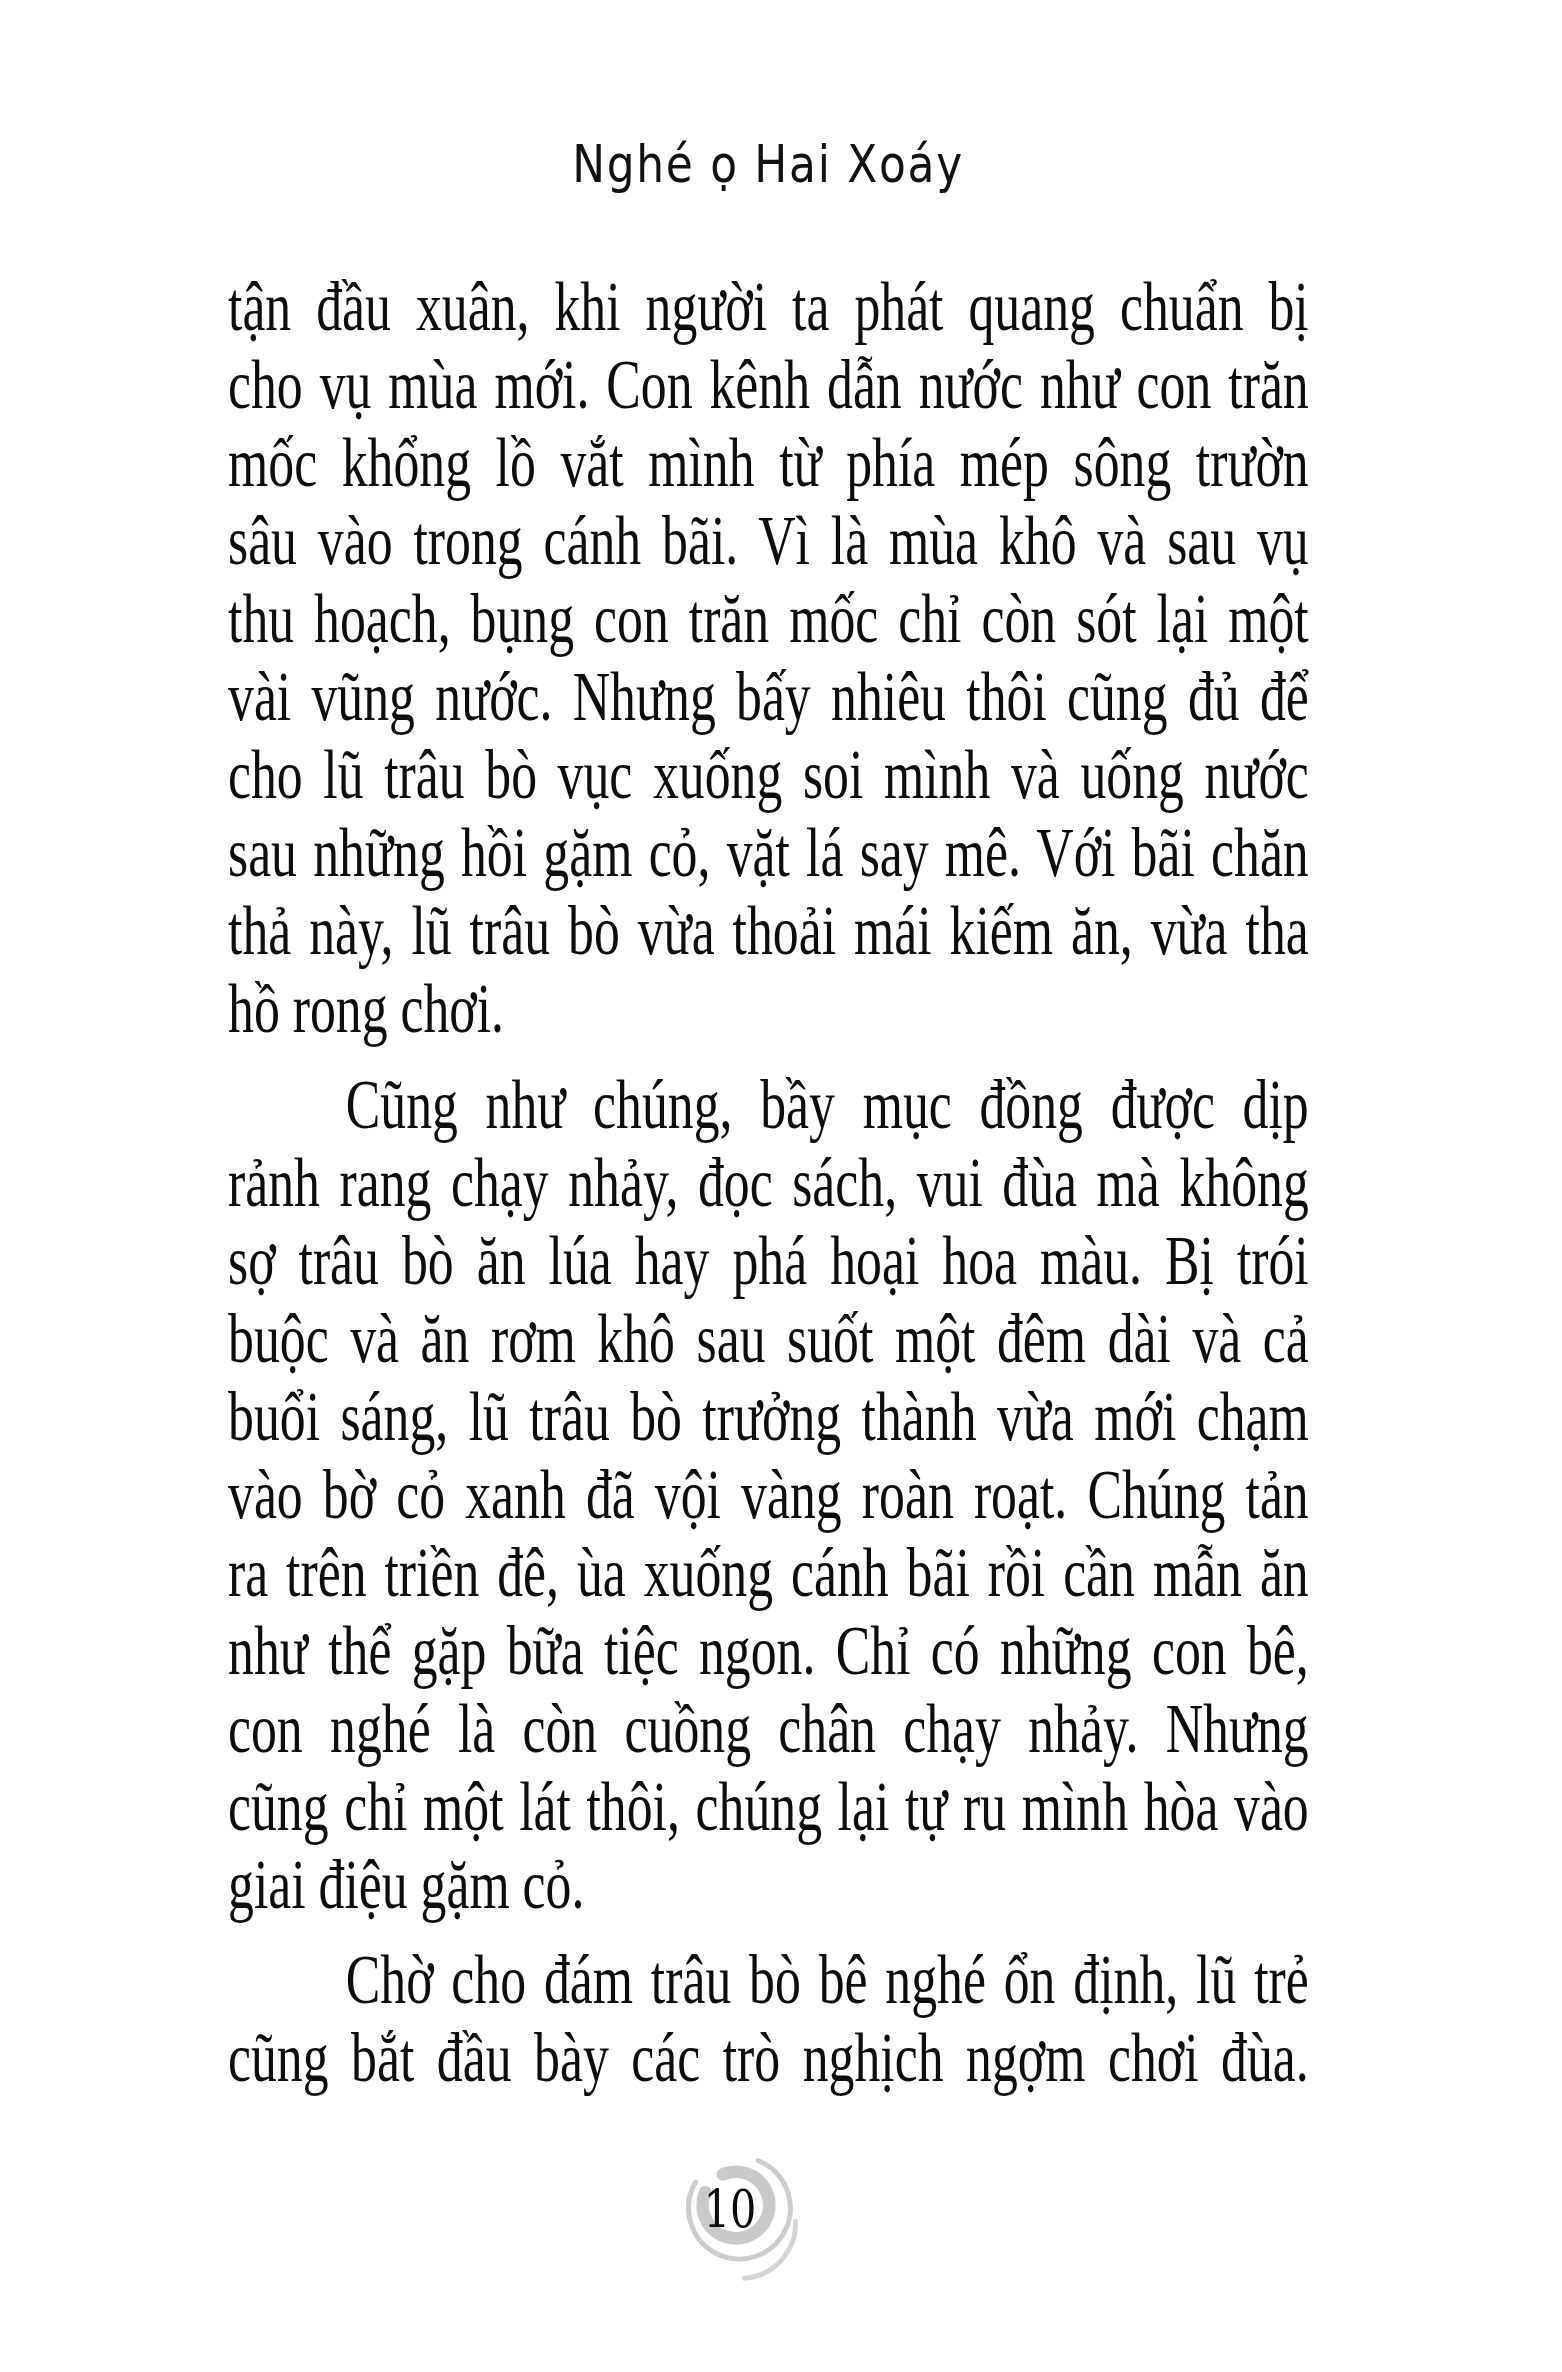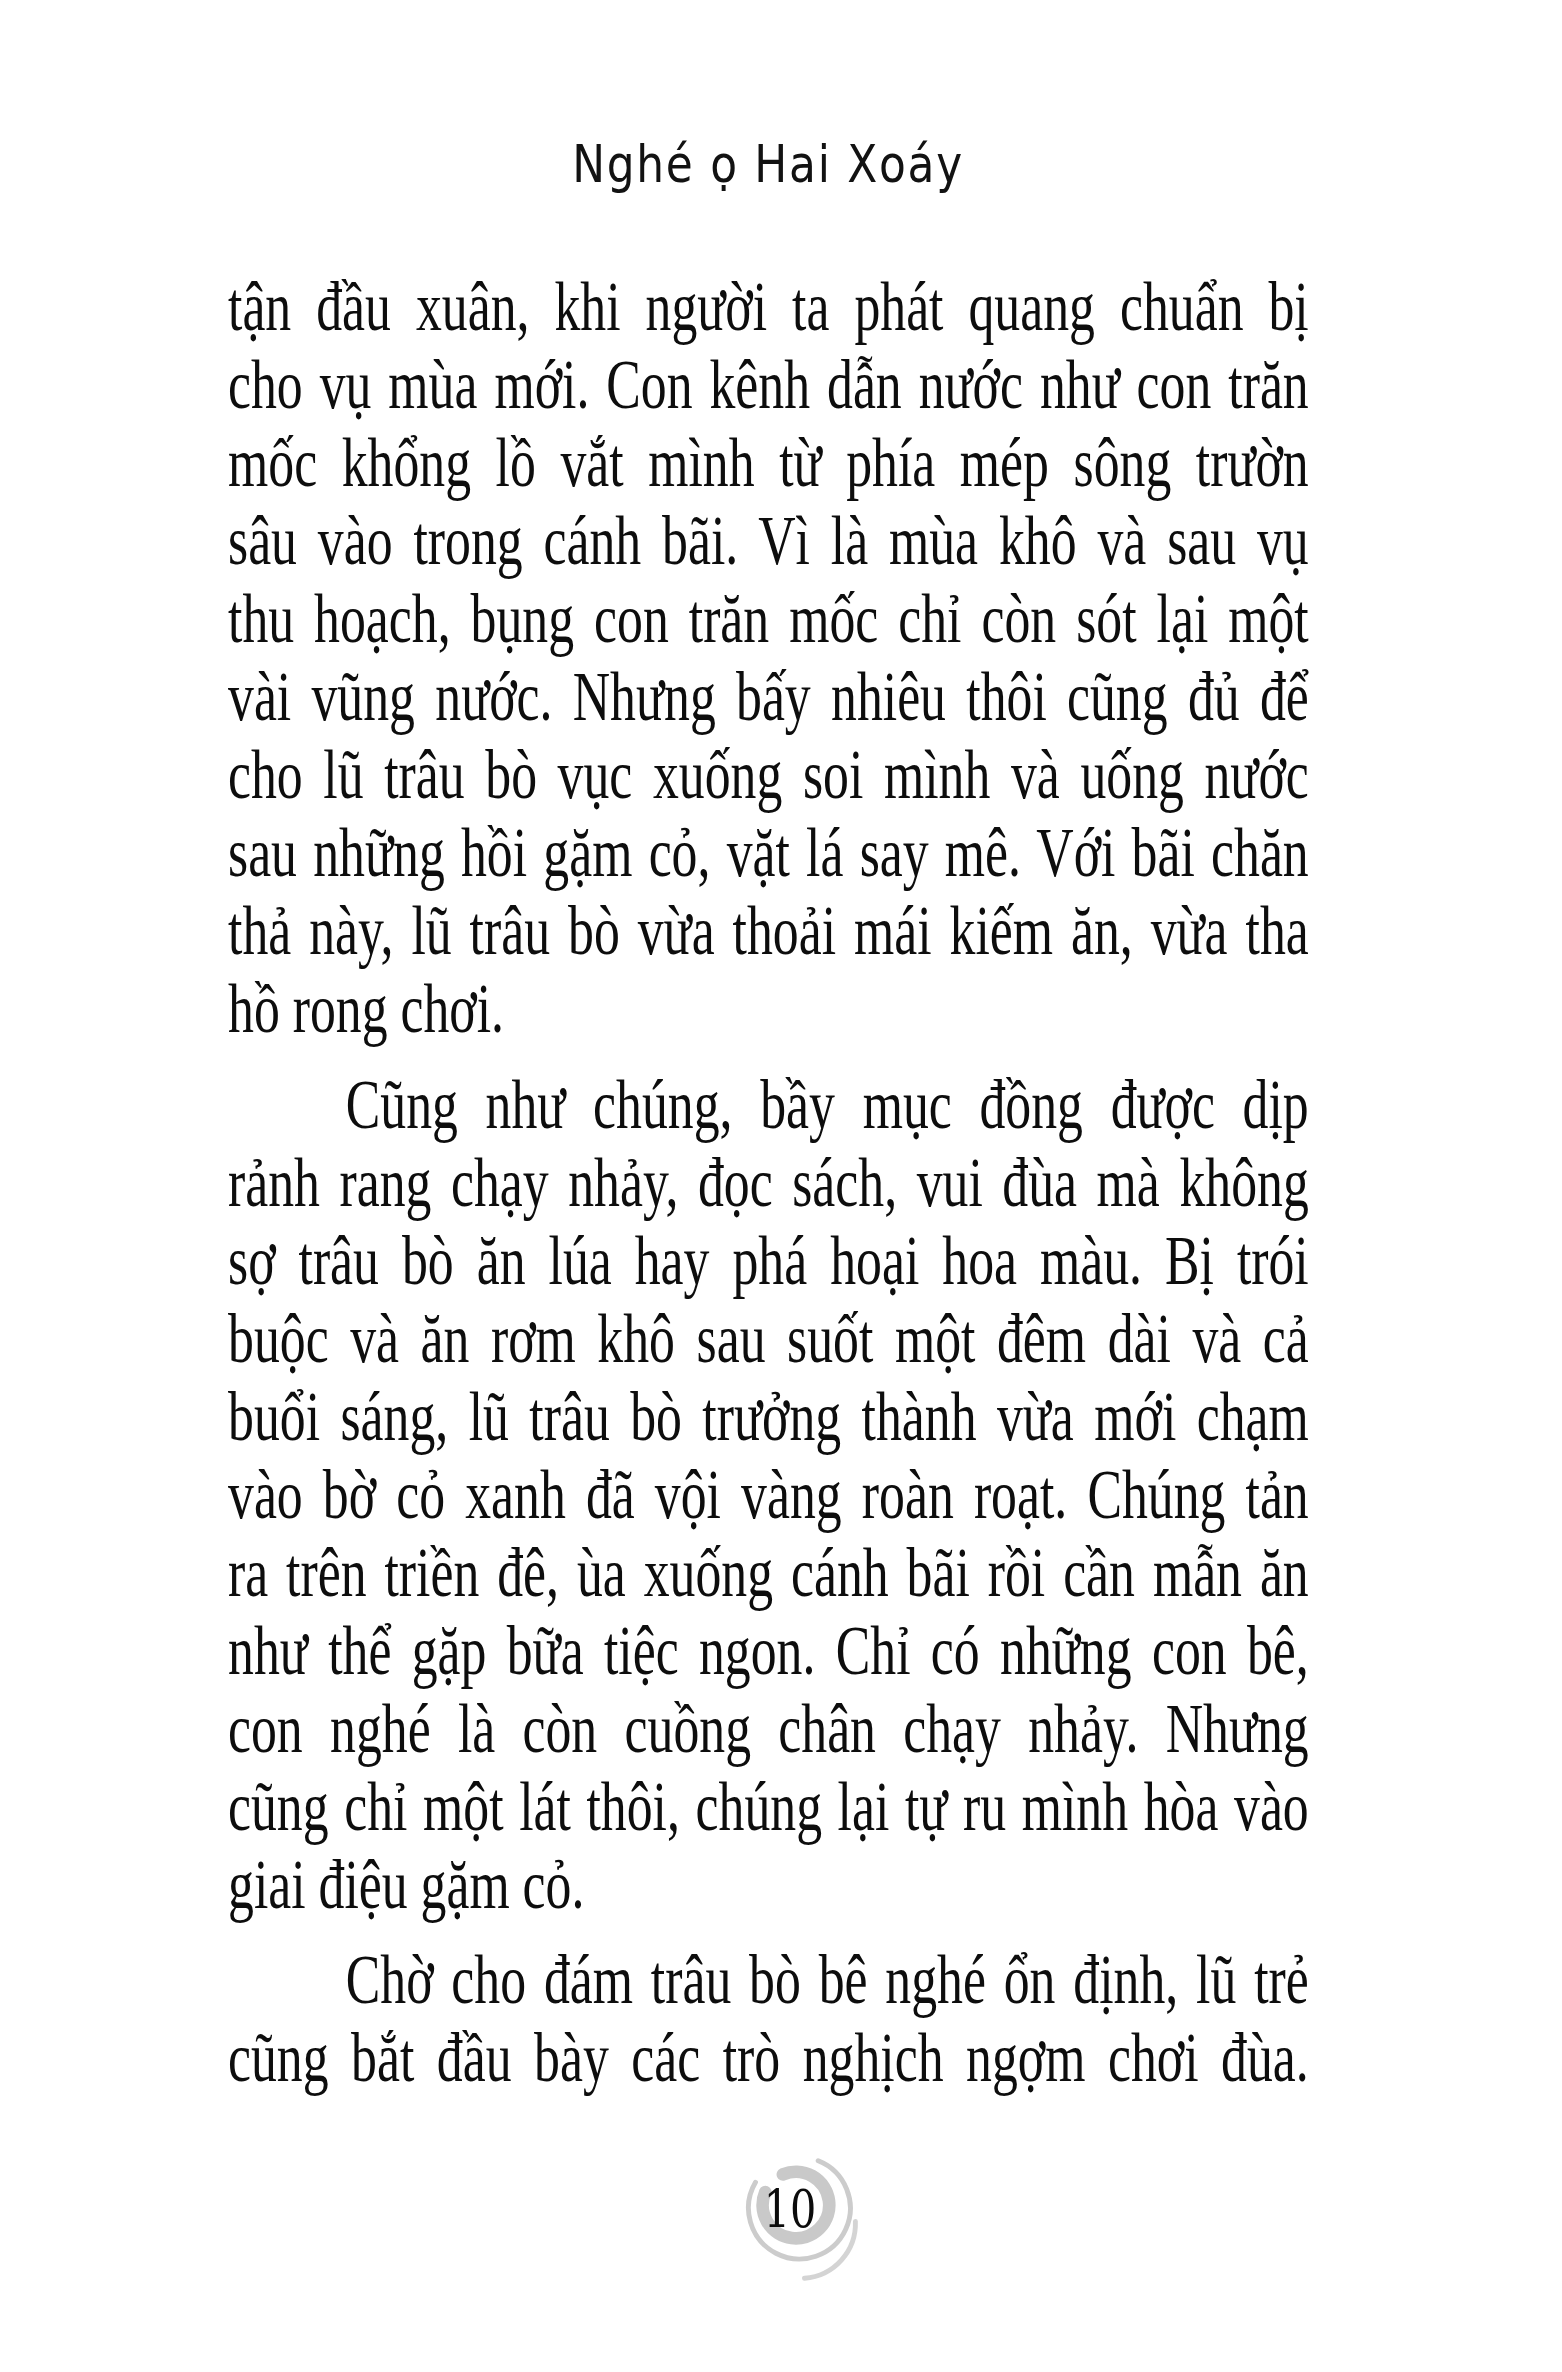--- a/index.html
+++ b/index.html
@@ -53,21 +53,21 @@
     text-align-last: justify;
   }
   .line.short {
     text-align: left;
     text-align-last: left;
   }
   .line.indent { text-indent: 157px; }
   
   .page-footer {
     position: absolute;
-    left: 732px;
+    left: 672px;
     top: 2147px;
     width: 142px;
     height: 142px;
   }
   .swirl {
     position: absolute;
     left: 0; top: 0;
     width: 142px;
     height: 142px;
   }

